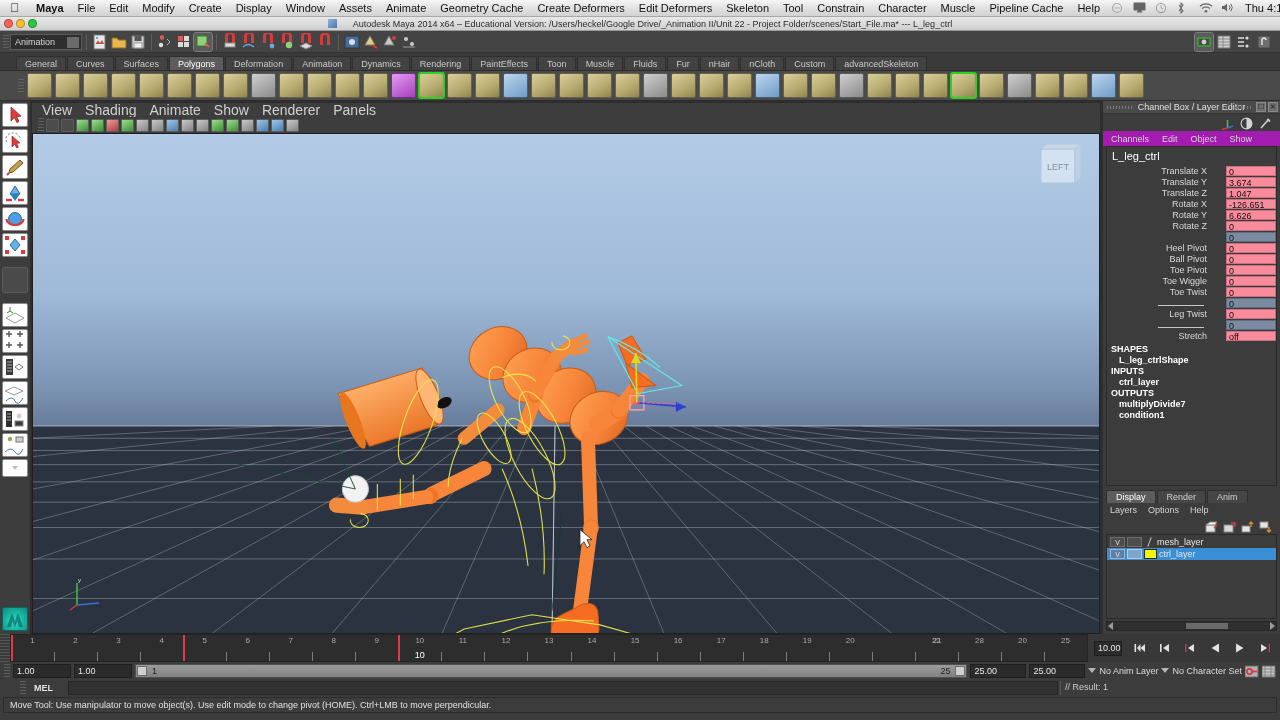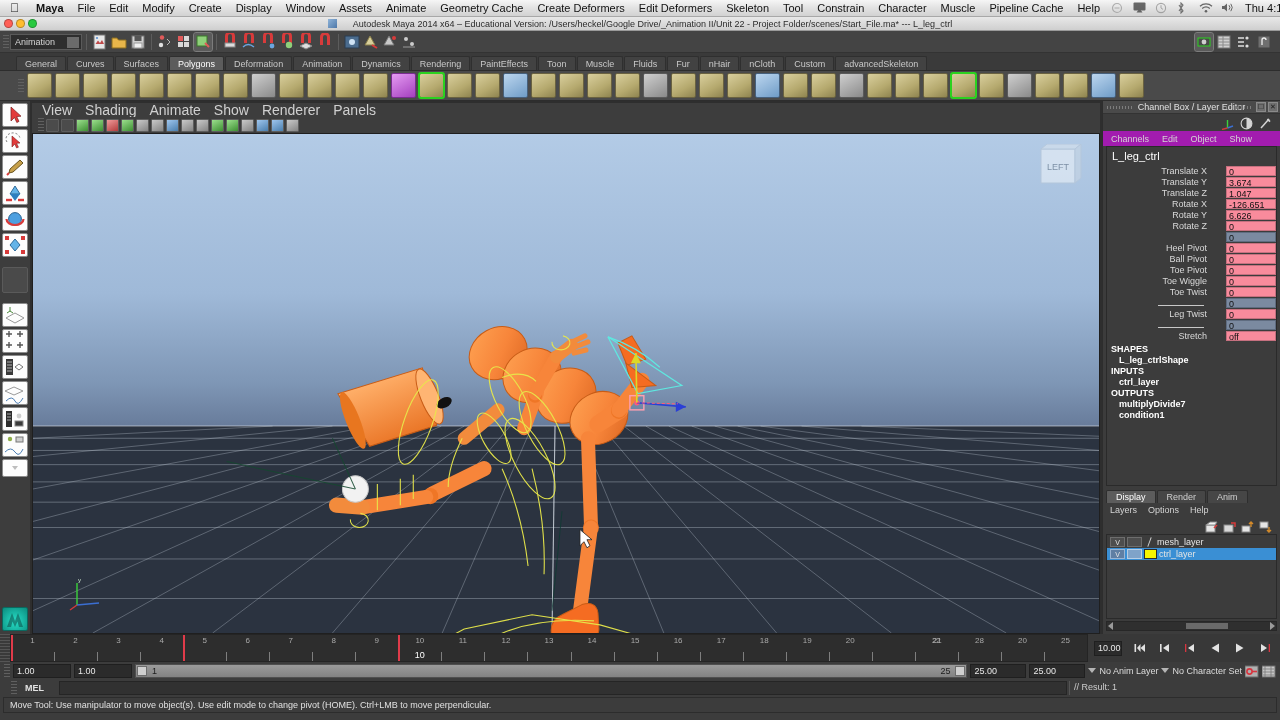--- a/index.html
+++ b/index.html
@@ -184,21 +184,21 @@
     border:1px solid #4f4f4f; position:relative; }
   .rb-l { position:absolute; left:1px; top:1px; width:10px; height:10px; background:#cfcfcf;
     border:1px solid #6c6c6c; }
   .rb-lbl { position:absolute; font-size:9px; color:#1c1c1c; line-height:12px; }
   .rb-r { position:absolute; right:1px; top:1px; width:10px; height:10px; background:#cfcfcf;
     border:1px solid #6c6c6c; }
   .dropcaret { width:0;height:0;border-left:4px solid transparent;border-right:4px solid transparent;
     border-top:5px solid #b5b5b5; }
   .rtxt { font-size:9px; color:#dcdcdc; white-space:nowrap; }
 
-  .cmdrow { height:17px; display:flex; align-items:center; gap:2px; padding:1px 11px; }
+  .cmdrow { height:17px; display:flex; align-items:center; gap:2px; padding:1px 20px; }
   .mel-lbl { width:38px; font-size:9px; color:#e3e3e3; font-weight:bold; padding-left:6px; }
   .cmd-input { flex:1; height:14px; background:#313131; border:1px solid #252525; }
   .result { width:200px; height:14px; background:#3c3c3c; color:#cccccc; font-size:9px;
     line-height:13px; padding-left:4px; border-left:1px solid #555; }
   .helpline { height:16px; background:#3c3c3c; border:1px solid #2c2c2c; margin:1px 3px;
     font-size:9px; color:#e0e0e0; line-height:14px; padding-left:6px; }
   .gripdots { width:6px; height:14px;
     background:repeating-linear-gradient(to bottom,#606060 0 1px,transparent 1px 3px); }
 
   

